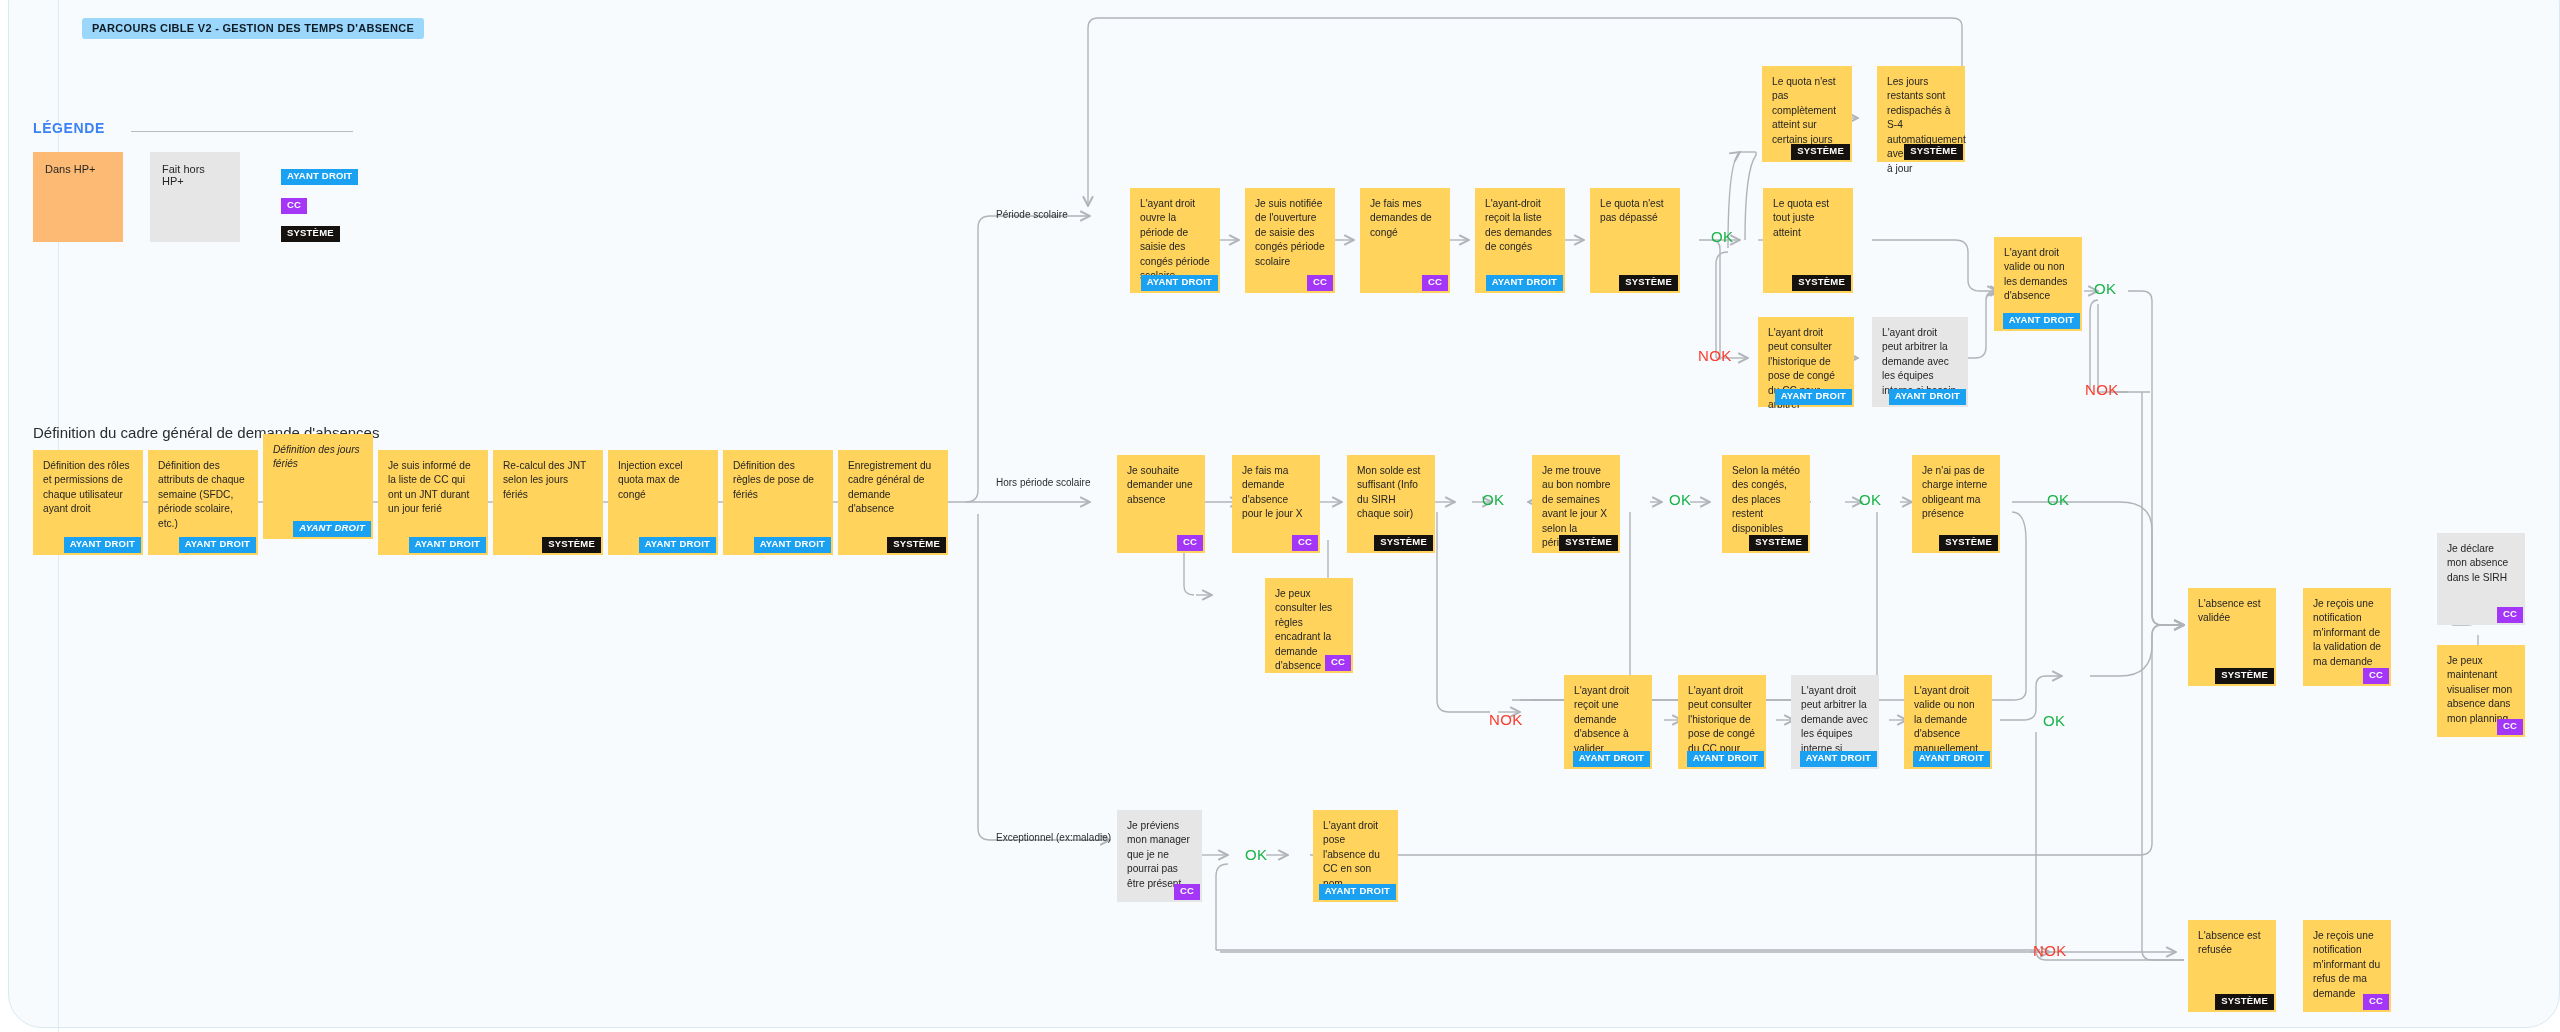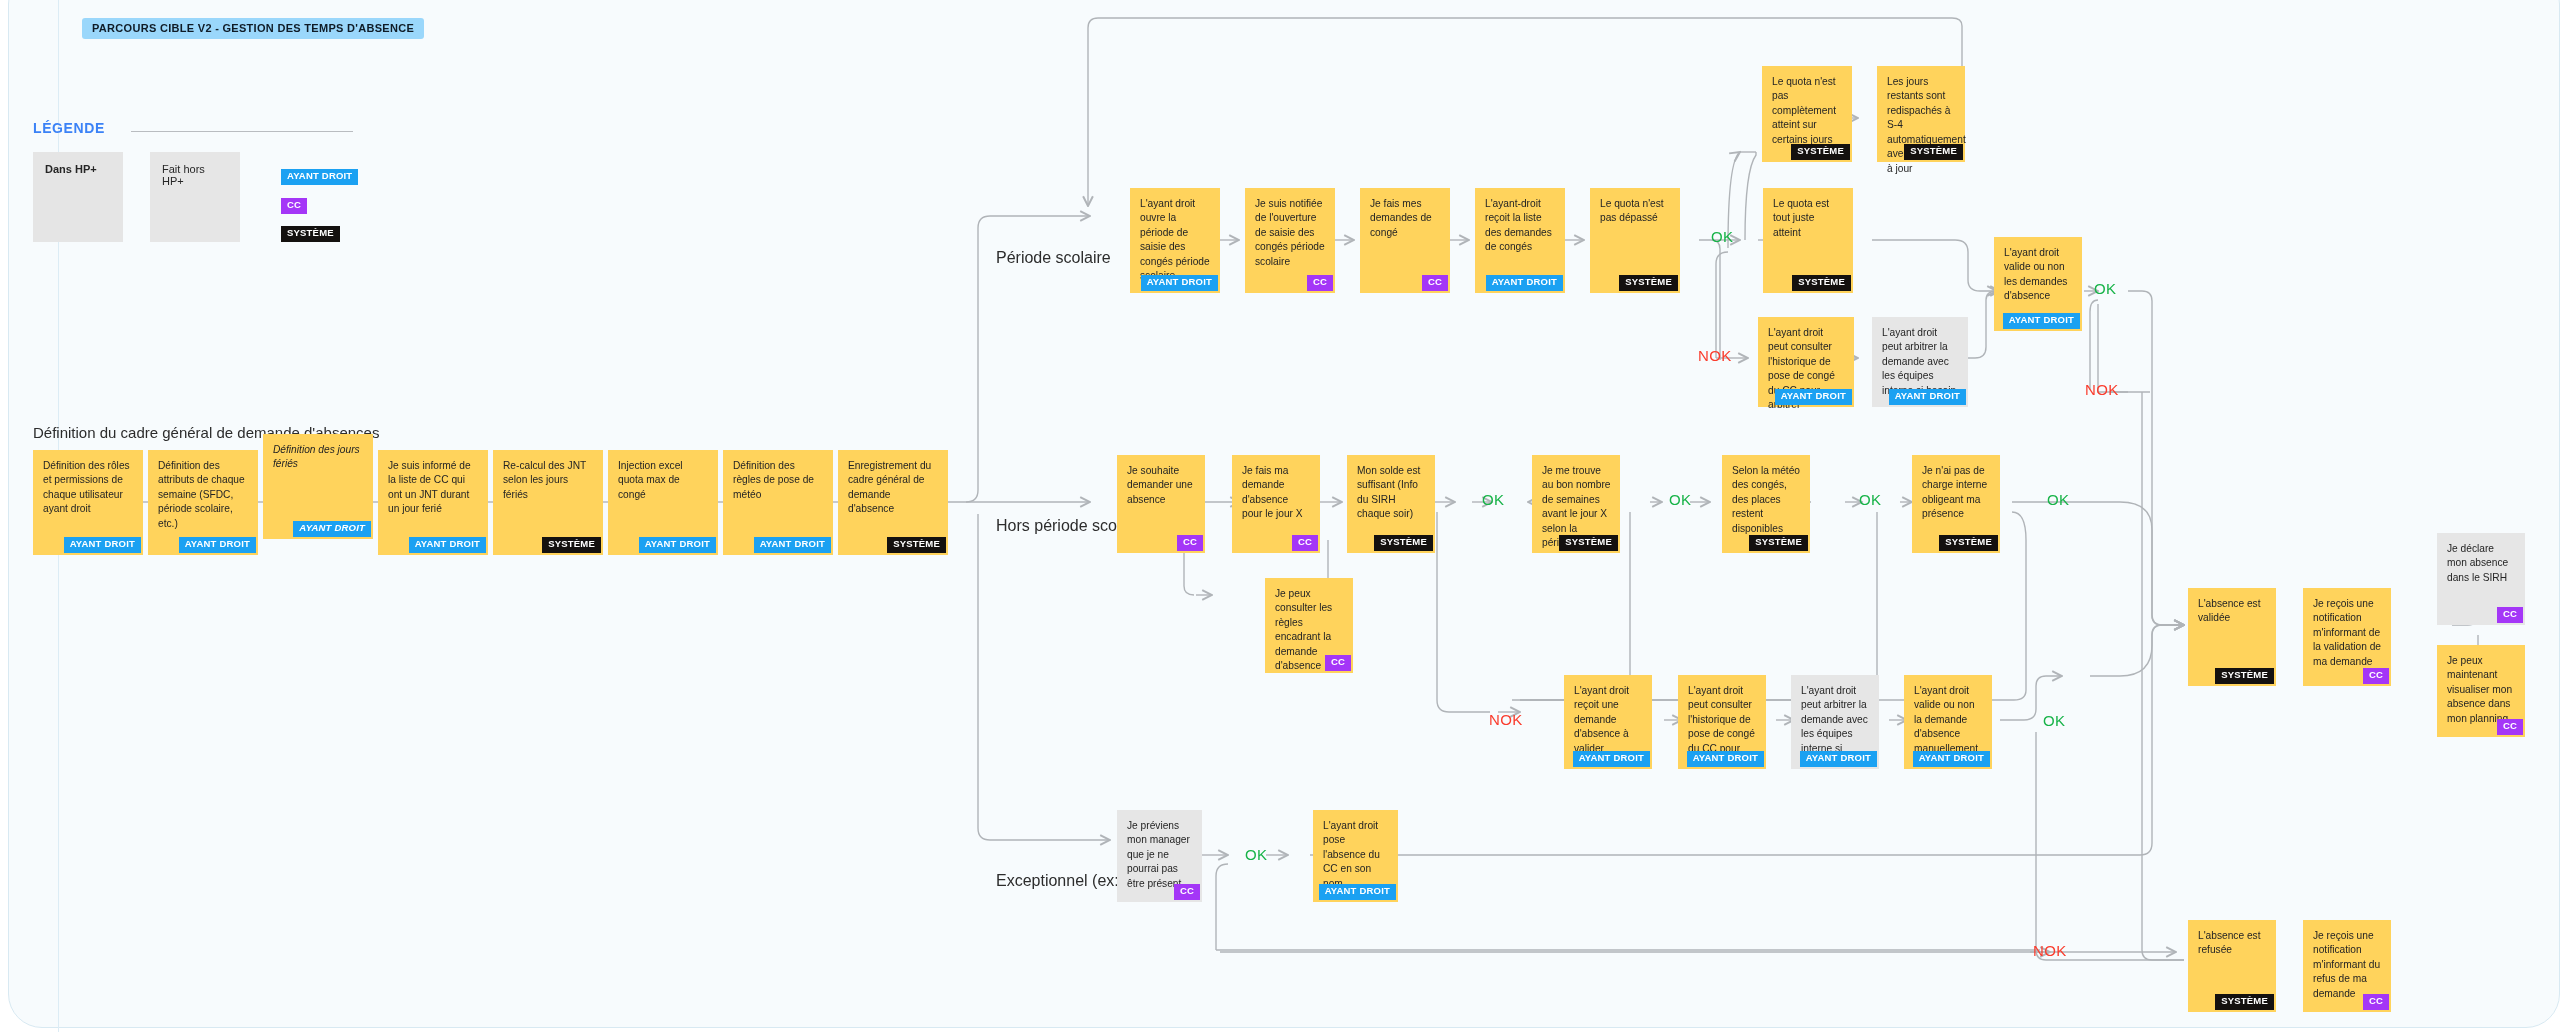--- a/index.html
+++ b/index.html
@@ -69,21 +69,21 @@
     height: 1px;
     background: #b9bcc0;
   }
   .legend-swatch {
     position: absolute;
     box-sizing: border-box;
     font-size: 11px;
     color: #262626;
     padding: 11px 12px;
   }
-  .legend-swatch.yellow { background: #e5e5e5; font-weight: bold; }
+  .legend-swatch.yellow { background: #fdba74; }
   .legend-swatch.grey   { background: #e6e6e6; }
 
   
   .tag {
     display: inline-block;
     font-size: 9.5px;
     font-weight: bold;
     letter-spacing: 0.2px;
     color: #ffffff;
     padding: 2px 6px 3px 6px;
@@ -92,24 +92,23 @@
   }
   .tag.ayant   { background: #1ba1f2; }
   .tag.cc      { background: #a436f7; }
   .tag.systeme { background: #14110f; }
 
   .legend-tag { position: absolute; }
 
   
   .lane-label {
     position: absolute;
-    font-size: 16px;
+    font-size: 10px;
     color: #2c2c2c;
     white-space: nowrap;
-    margin-top: 40px;
   }
   .section-label {
     position: absolute;
     font-size: 15px;
     color: #2c2c2c;
     white-space: nowrap;
   }
 
   
   .card {
@@ -296,21 +295,21 @@
   </div>
   <div class="card" style="left:493px; top:450px; width:110px; height:105px;">
     <span class="card-text">Re-calcul des JNT selon les jours fériés</span>
     <span class="card-tag tag systeme">SYSTÈME</span>
   </div>
   <div class="card" style="left:608px; top:450px; width:110px; height:105px;">
     <span class="card-text">Injection excel quota max de congé</span>
     <span class="card-tag tag ayant">AYANT DROIT</span>
   </div>
   <div class="card" style="left:723px; top:450px; width:110px; height:105px;">
-    <span class="card-text">Définition des règles de pose de météo</span>
+    <span class="card-text">Définition des règles de pose de fériés</span>
     <span class="card-tag tag ayant">AYANT DROIT</span>
   </div>
   <div class="card" style="left:838px; top:450px; width:110px; height:105px;">
     <span class="card-text">Enregistrement du cadre général de demande d'absence</span>
     <span class="card-tag tag systeme">SYSTÈME</span>
   </div>
 
   <div class="card" style="left:1130px; top:188px; width:90px; height:105px;">
     <span class="card-text">L'ayant droit ouvre la période de saisie des congés période scolaire</span>
     <span class="card-tag tag ayant">AYANT DROIT</span>

